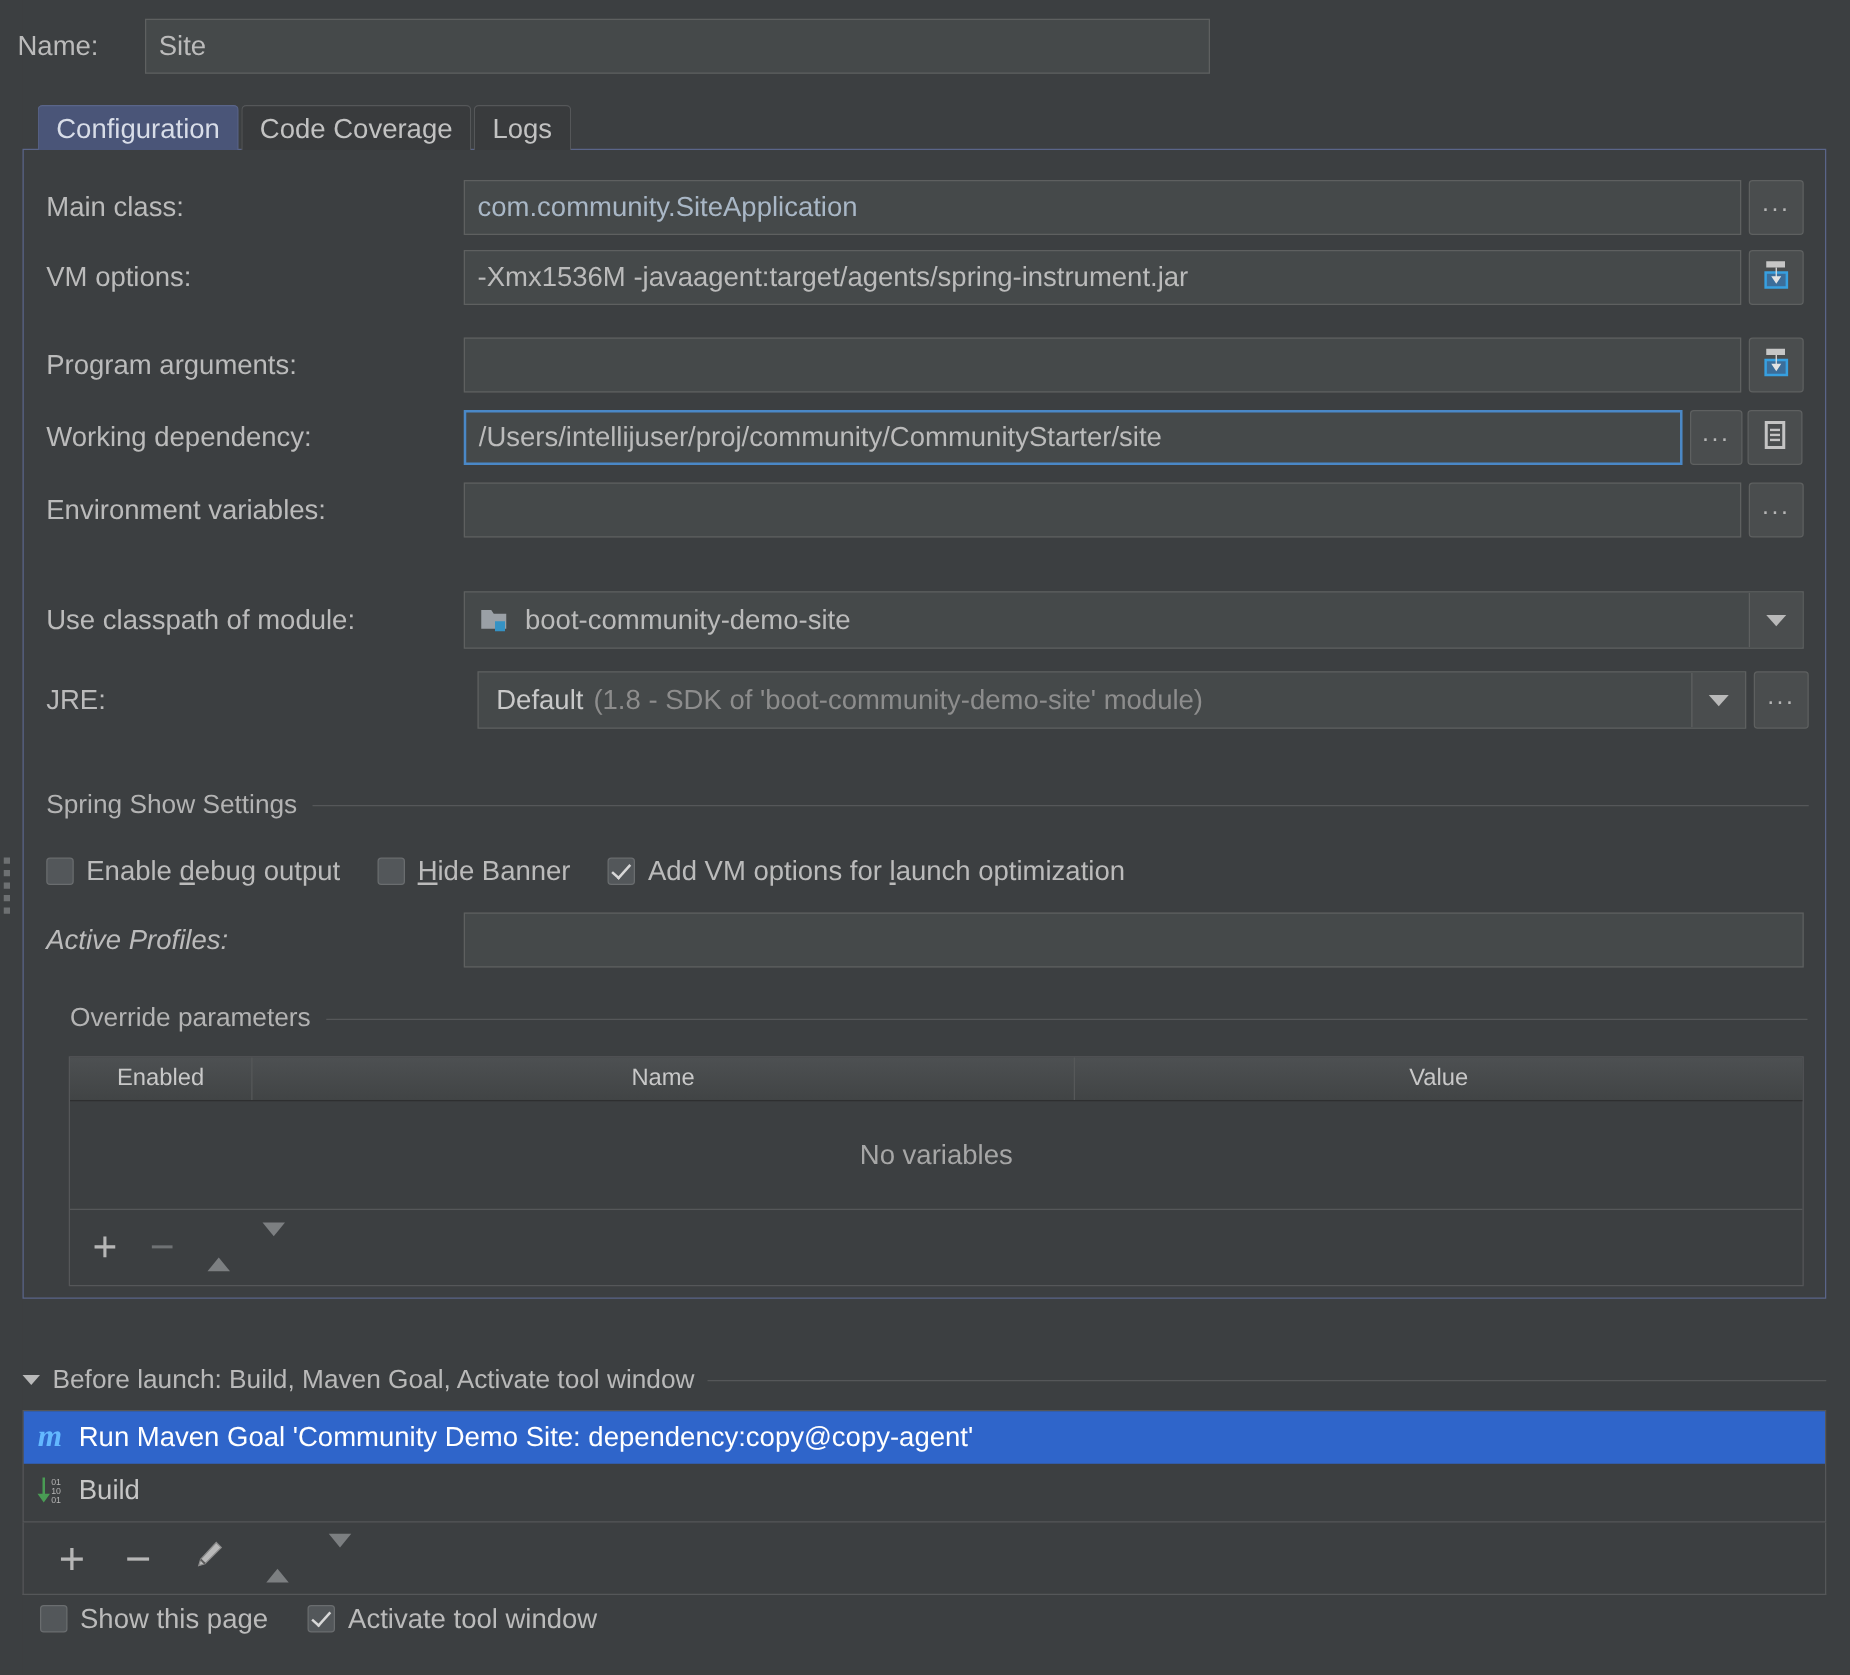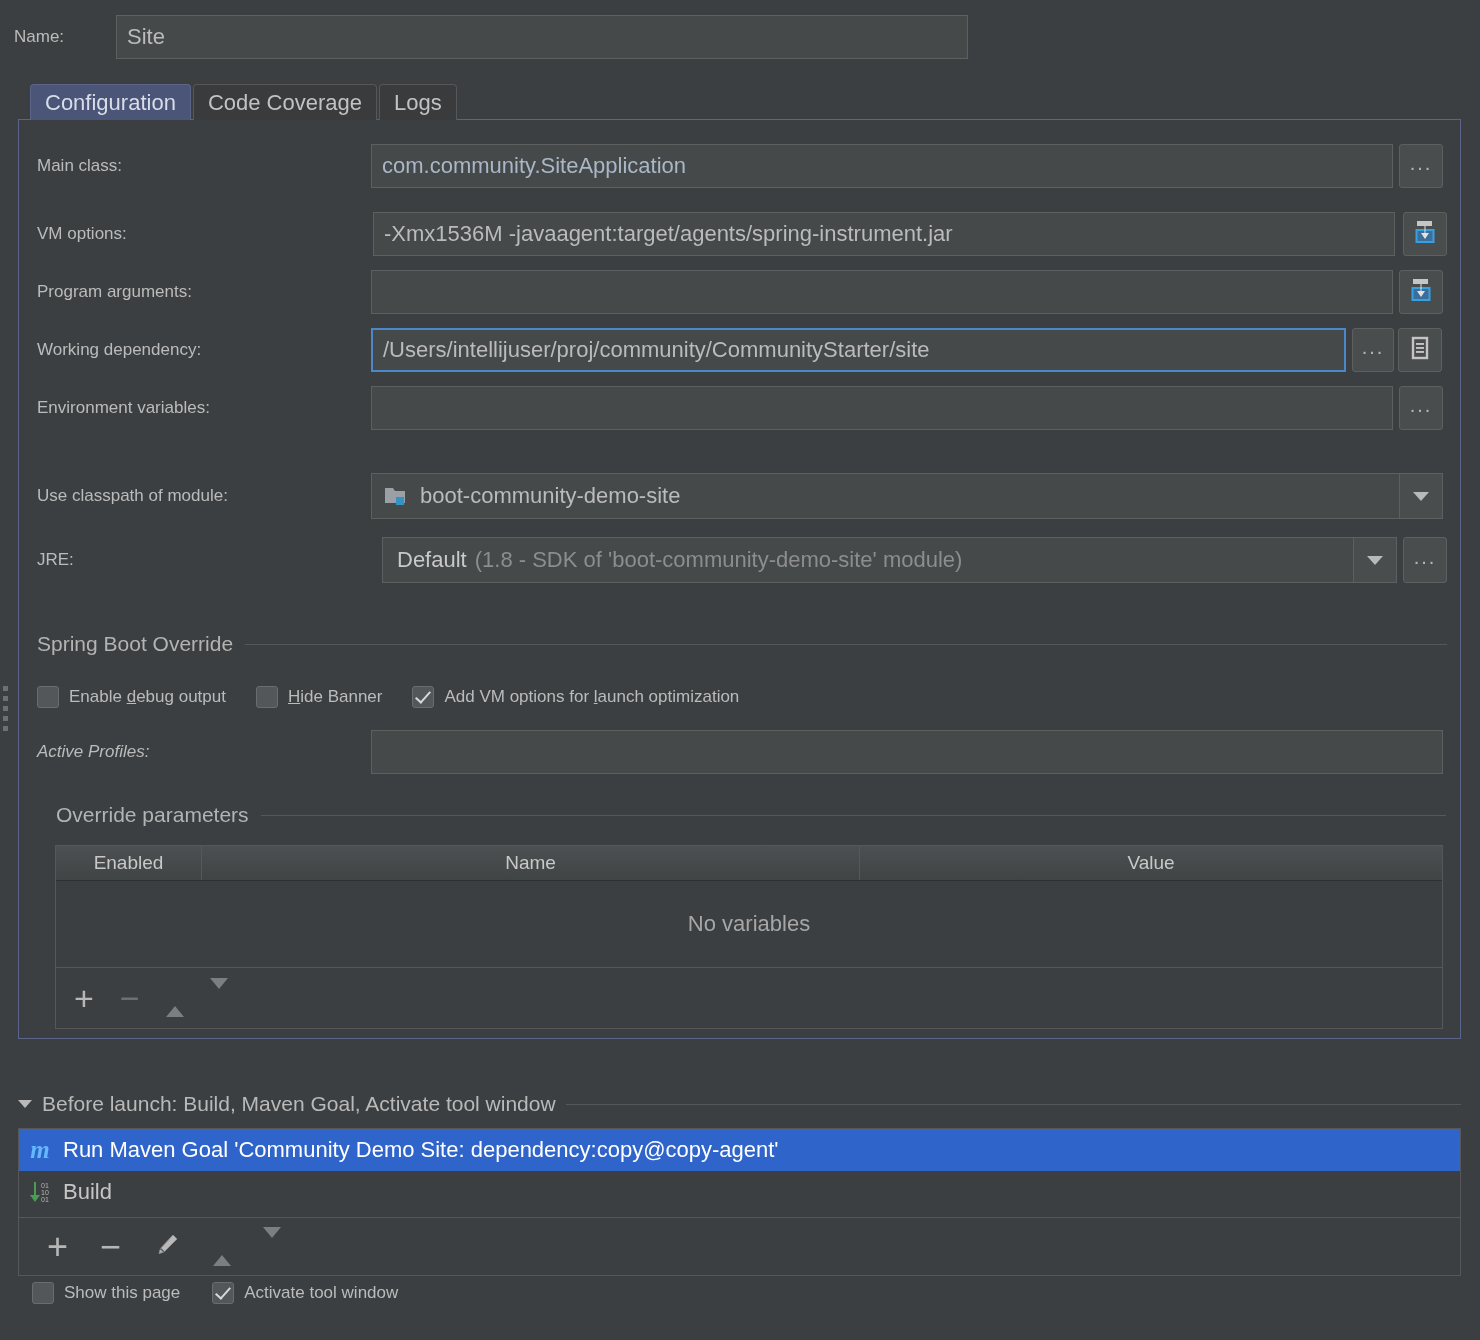--- a/index.html
+++ b/index.html
@@ -50,21 +50,21 @@
     justify-content: center;
     color: #b6b6b6;
   }
   .ellipsis-btn {
     font-size: 20px;
     letter-spacing: 2px;
     line-height: 1;
     padding-bottom: 7px;
   }
   .label {
-    font-size: 17px;
+    font-size: 22px;
     color: #bbbbbb;
     white-space: nowrap;
   }
 
   
   .cb {
     width: 22px;
     height: 22px;
     border-radius: 3px;
     background: #53575a;
@@ -398,21 +398,21 @@
   <div class="panel">
 
     <div class="form-row" style="left:18px; top:24px; width:1410px; height:44px;">
       <span class="label" style="width:334px;">Main class:</span>
       <div class="txt-field" style="width:1022px; height:44px;text-align:center;">
         <span style="color:#a9b7c6;">com.community.SiteApplication</span>
       </div>
       <div class="sq-btn ellipsis-btn" style="width:44px; height:44px; margin-left:6px;">...</div>
     </div>
 
-    <div class="form-row" style="left:18px; top:92px; width:1410px; height:44px;justify-content:space-between;">
+    <div class="form-row" style="left:18px; top:80px; width:1410px; height:44px;">
       <span class="label" style="width:334px;">VM options:</span>
       <div class="txt-field" style="width:1022px; height:44px;">
         <span>-Xmx1536M -javaagent:target/agents/spring-instrument.jar</span>
       </div>
       <div class="sq-btn" style="width:44px; height:44px; margin-left:6px;">
         <span>
           <svg width="26" height="26" viewBox="0 0 26 26">
             <rect x="5" y="2" width="15" height="5" fill="#c6c6c6"></rect>
             <rect x="4.5" y="11" width="17" height="12" fill="#3c6e9a" stroke="#37a0e0" stroke-width="2"></rect>
             <path d="M12.5 7 L12.5 14 L9 14 L13 20 L17 14 L13.5 14 L13.5 7 Z" fill="#e2e2e2"></path>
@@ -485,21 +485,21 @@
         <span style="color:#c9c9c9;">Default</span>
         <span class="dim" style="margin-left:8px; flex:1; overflow:hidden;">(1.8 - SDK of 'boot-community-demo-site' module)</span>
         <span class="combo-arrow">
             <i class="tri-down"></i>
           </span>
       </div>
       <div class="sq-btn ellipsis-btn" style="width:44px; height:46px; margin-left:6px;">...</div>
     </div>
 
     <div class="group-title" style="left:18px; top:512px; width:1410px;">
-      <span>Spring Boot Override</span>
+      <span>Spring Show Settings</span>
       <span class="rule" style="flex:1;"></span>
     </div>
 
     <div class="form-row" style="left:18px; top:560px; height:34px;">
       <div class="cb-row" style="margin-right:30px;">
         <span class="cb"></span>
         <span class="label">Enable <u>d</u>ebug output</span>
       </div>
       <div class="cb-row" style="margin-right:30px;">
         <span class="cb"></span>

